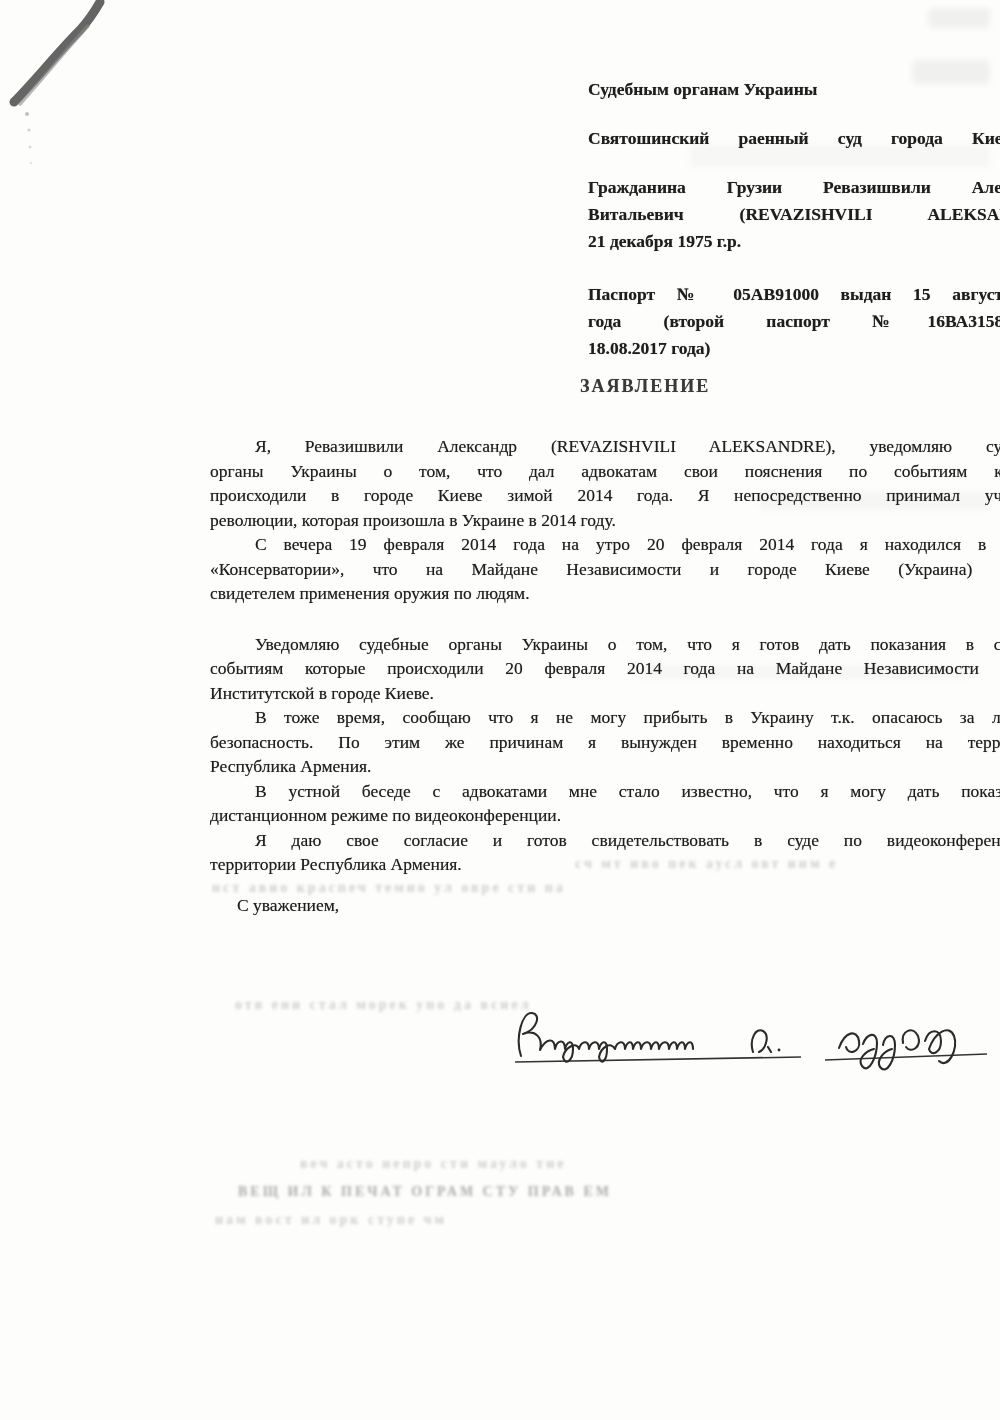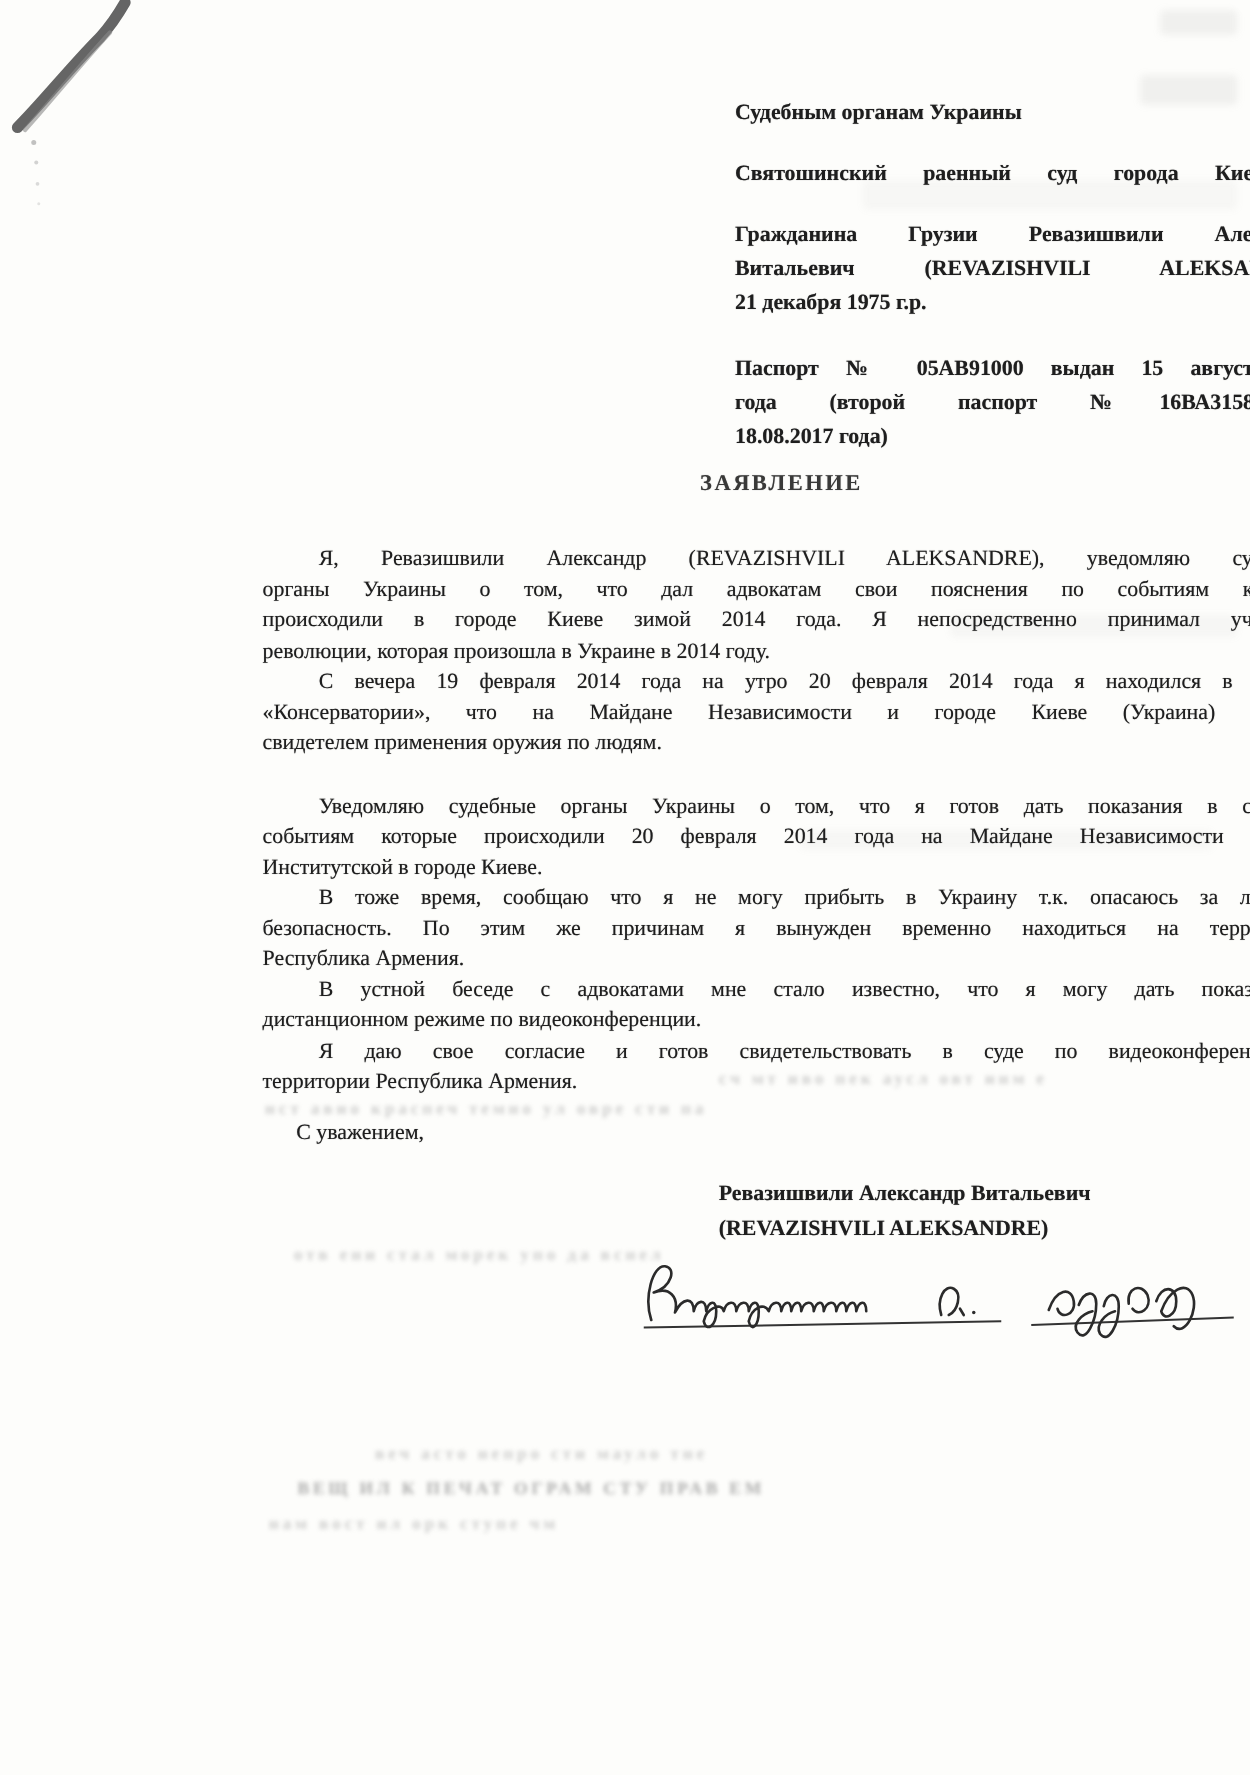--- a/index.html
+++ b/index.html
@@ -14,21 +14,21 @@
   .bold{font-weight:bold;}
 
   
   #address{position:absolute;left:588px;top:76px;width:424px;font-size:17.5px;line-height:27px;}
   #address .ln{white-space:normal;}
   .fill{text-align:justify;text-align-last:justify;}
   .gap22{margin-top:22px;}
   .gap26{margin-top:26px;}
 
   
-  #title{position:absolute;left:560px;top:376px;font-size:18px;letter-spacing:2px;opacity:.88;}
+  #title{position:absolute;left:580px;top:376px;font-size:18px;letter-spacing:2px;opacity:.88;}
 
   
   #bodytext{position:absolute;left:210px;top:434px;width:800px;font-size:17.5px;line-height:24.5px;}
   .bline{min-height:24.5px;}
   .bline.indent{text-indent:45px;}
   .bline.pgap{margin-top:26px;}
 
   #closing{position:absolute;left:237px;top:895px;font-size:17.5px;}
 
   #signatory{position:absolute;left:575px;top:940px;font-size:17.5px;line-height:28px;}
@@ -95,24 +95,20 @@
     <div class="bline fill">безопасность. По этим же причинам я вынужден временно находиться на терри</div>
     <div class="bline">Республика Армения.</div>
     <div class="bline indent fill">В устной беседе с адвокатами мне стало известно, что я могу дать показа</div>
     <div class="bline">дистанционном режиме по видеоконференции.</div>
     <div class="bline indent fill">Я даю свое согласие и готов свидетельствовать в суде по видеоконференц</div>
     <div class="bline">территории Республика Армения.</div>
   </div>
 
   <div id="closing" class="ink">С уважением,</div>
 
-  <div id="signatory" class="ink bold">
-    <div>Ревазишвили Александр Витальевич</div>
-    <div>(REVAZISHVILI ALEKSANDRE)</div>
-  </div>
 
   <div id="signature-area">
     <svg width="490" height="90" viewBox="0 0 490 90">
 
       <path d="M10 60 L296 55" stroke="#333" stroke-width="1.6" fill="none"></path>
       <path d="M320 58 L482 52" stroke="#333" stroke-width="1.6" fill="none"></path>
 
       <path d="M16 54 C10 36 17 10 27 11 C36 12 33 27 18 32 C31 27 38 36 35 48
                C41 36 50 35 50 47 C52 38 60 36 60 47 C62 39 68 37 68 47
                C68 59 60 64 58 55 C60 45 72 39 74 47 C76 39 84 37 84 47

